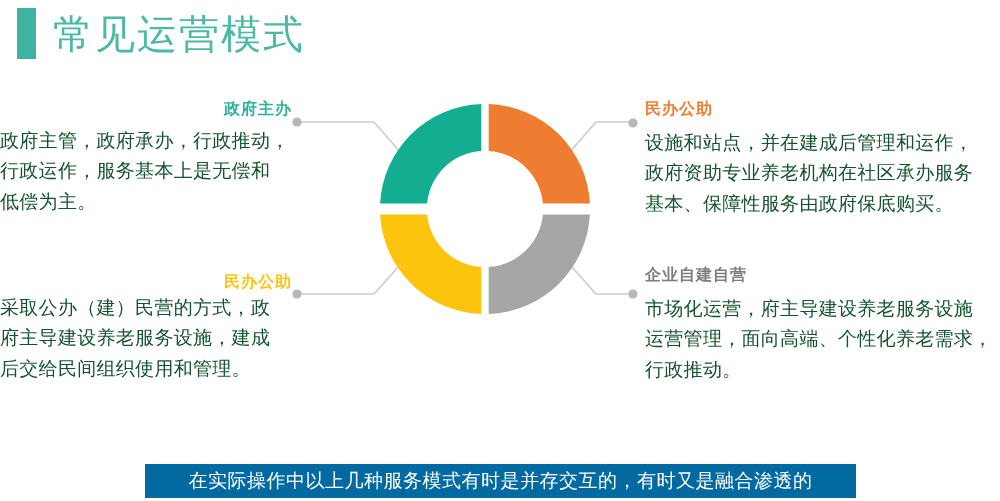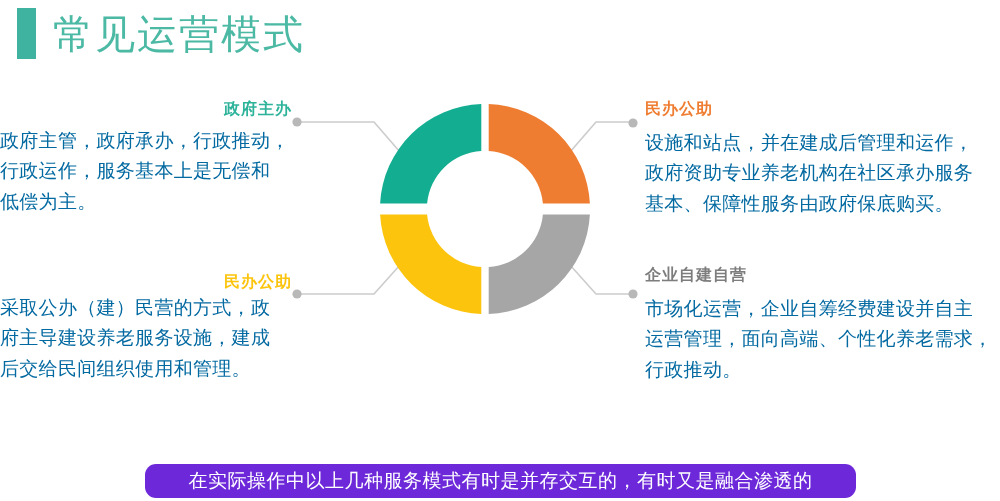--- a/index.html
+++ b/index.html
@@ -66,21 +66,21 @@
   .quad-head {
     font-size: 16px;
     font-weight: bold;
     line-height: 1.1;
     white-space: nowrap;
     letter-spacing: 1px;
   }
   .quad-body {
     font-size: 19px;
     line-height: 1.62;
-    color: #0369a1;
+    color: #14532d;
     letter-spacing: 0.3px;
   }
 
   .q-tl { left: 0px;   top: 100px; width: 292px; text-align: left; }
   .q-tl .quad-head { text-align: right; color: #2eb39b; }
   .q-tl .quad-body { margin-top: 8px; }
 
   .q-tr { left: 645px; top: 100px; width: 350px; text-align: left; }
   .q-tr .quad-head { color: #ef7d31; }
   .q-tr .quad-body { margin-top: 10px; }
@@ -93,25 +93,24 @@
   .q-br .quad-head { color: #7d7d7d; }
   .q-br .quad-body { margin-top: 10px; }
 
   
   .footer-banner {
     position: absolute;
     left: 145px;
     top: 464px;
     width: 711px;
     height: 34px;
-    background: #6d28d9;
+    background: #0369a1;
     display: flex;
     align-items: center;
     justify-content: center;
-    border-radius: 11px;
   }
   .footer-banner span {
     color: #ffffff;
     font-size: 19px;
     letter-spacing: 0.5px;
     white-space: nowrap;
   }
 </style>
 </head>
 <body>
@@ -196,21 +195,21 @@
     <div class="quad-body">
       <div>采取公办（建）民营的方式，政</div>
       <div>府主导建设养老服务设施，建成</div>
       <div>后交给民间组织使用和管理。</div>
     </div>
   </div>
 
   <div class="quad q-br">
     <div class="quad-head">企业自建自营</div>
     <div class="quad-body">
-      <div>市场化运营，企业自筹经费建设并自主</div>
+      <div>市场化运营，府主导建设养老服务设施</div>
       <div>运营管理，面向高端、个性化养老需求，</div>
       <div>行政推动。</div>
     </div>
   </div>
 
   <div class="footer-banner">
     <span>在实际操作中以上几种服务模式有时是并存交互的，有时又是融合渗透的</span>
   </div>
 
 </div>

